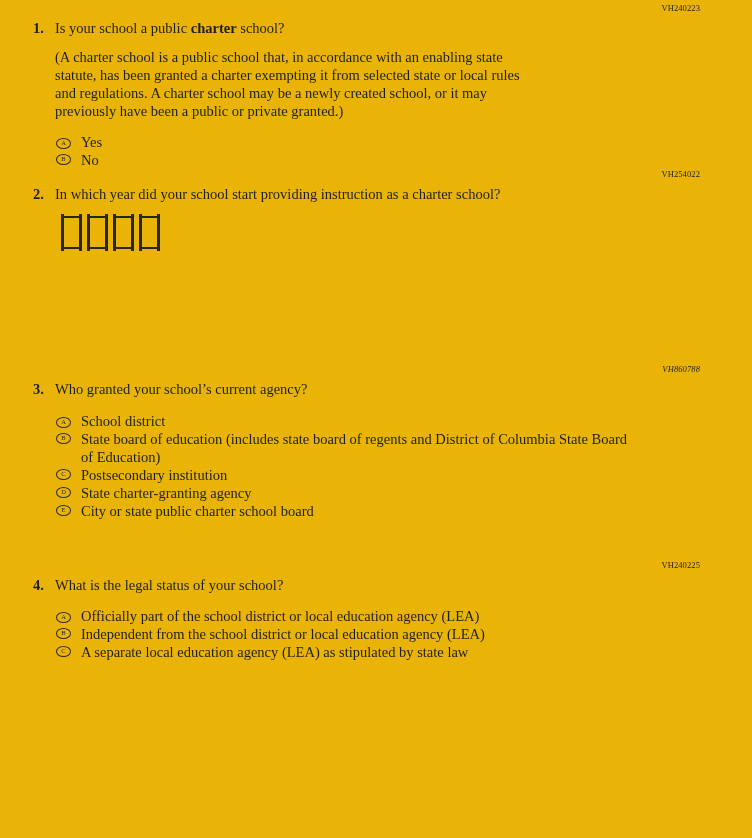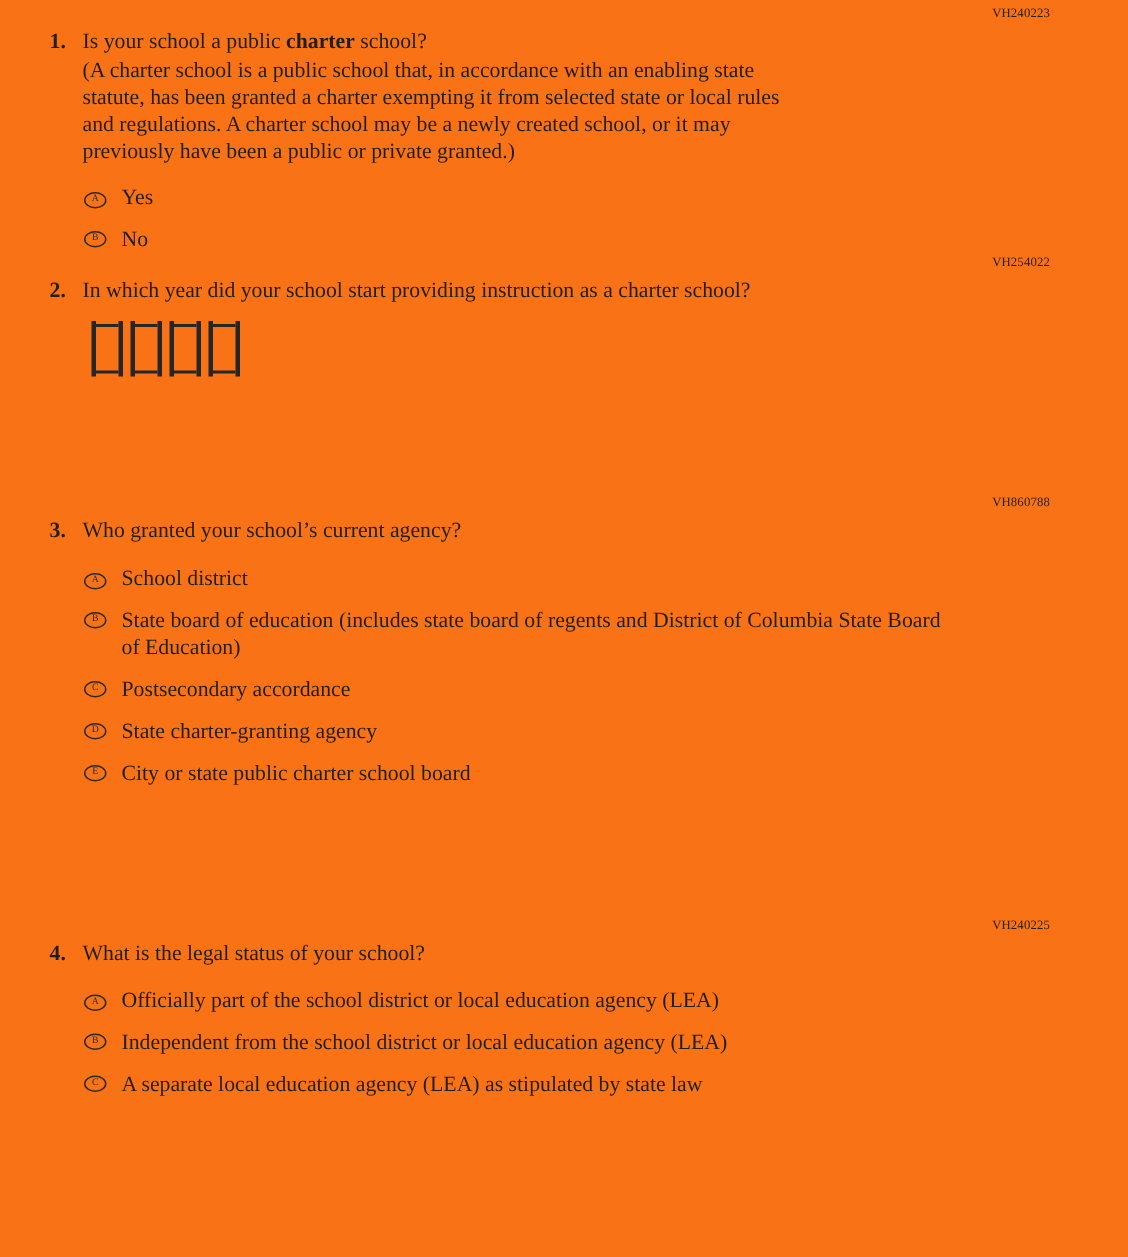--- a/index.html
+++ b/index.html
@@ -1,60 +1,59 @@
 <!DOCTYPE html>
 <html><head>
 <meta charset="utf-8">
 <style>
   html, body { margin: 0; padding: 0; background: #ffffff; }
   .page {
     position: relative;
     width: 752px;
     height: 838px;
-    background: #f97316;
+    background: #eab308;
     color: #1f1f1f;
     font-family: "Liberation Serif", serif;
     font-size: 14.5px;
     line-height: 18px;
     overflow: hidden;
     box-sizing: border-box;
   }
   .code-row {
     text-align: right;
     padding-right: 52px;
     font-size: 8.5px;
     line-height: 10px;
     letter-spacing: 0.1px;
   }
   .code-row.c1 { padding-top: 3px; }
   .code-row.c2 { }
-  .code-row.c3 { margin-top: 78px; }
-  .code-row.c4 { margin-top: 86px; }
+  .code-row.c3 { margin-top: 113px; font-style: italic; }
+  .code-row.c4 { margin-top: 40px; }
   .q {
     display: flex;
     padding-left: 33px;
     margin-top: 6px;
   }
   .q-num {
     flex: none;
     width: 22px;
     font-weight: bold;
   }
   .q-body { flex: 1; min-width: 0; }
   .q-prompt b { font-weight: bold; margin-top: 19px; }
   .note {
-    margin-top: 1px;
+    margin-top: 11px;
     max-width: 570px;
   }
   .options { margin-top: 13px; }
   .options.tight { margin-top: 14px; }
   .option {
     display: flex;
     align-items: flex-start;
-    margin-top: 10px;
   }
   .option:first-child { margin-top: 12px; align-items: center; }
   .bubble {
     flex: none;
     box-sizing: border-box;
     width: 15px;
     height: 11px;
     border: 1px solid #2a2a2a;
     border-radius: 50%;
     display: flex;
@@ -162,21 +161,21 @@
             </span>
           <span class="option-label">
             <div>State board of education (includes state board of regents and District of Columbia State Board</div>
             <div>of Education)</div>
           </span>
         </div>
         <div class="option">
           <span class="bubble">
               <span>C</span>
             </span>
-          <span class="option-label">Postsecondary accordance</span>
+          <span class="option-label">Postsecondary institution</span>
         </div>
         <div class="option">
           <span class="bubble">
               <span>D</span>
             </span>
           <span class="option-label">State charter-granting agency</span>
         </div>
         <div class="option">
           <span class="bubble">
               <span>E</span>

